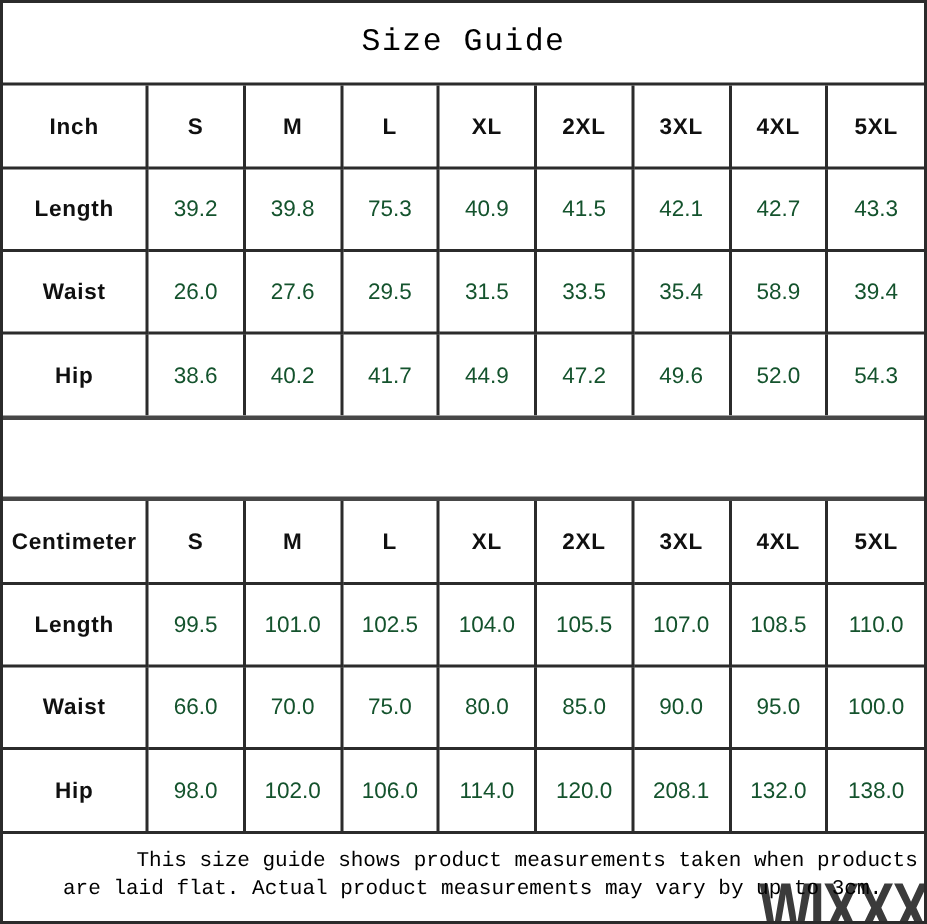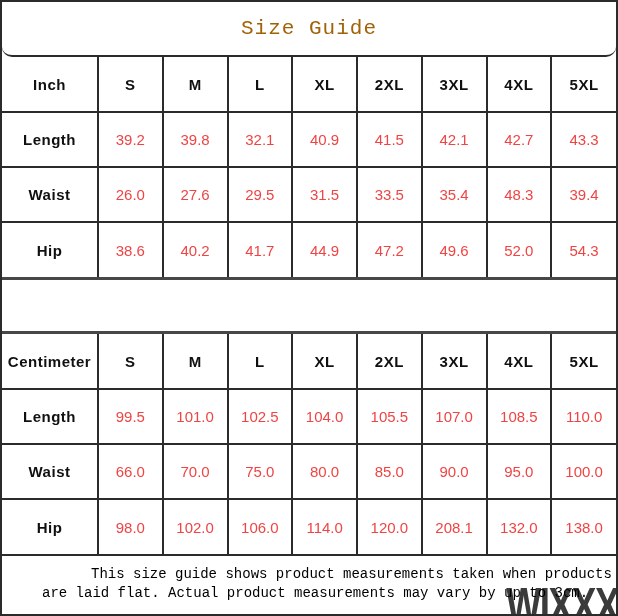--- a/index.html
+++ b/index.html
@@ -24,22 +24,21 @@
     box-sizing: border-box;
     height: 55px;
     flex: 0 0 55px;
     border-bottom: 2px solid #2b2b2b;
     display: flex;
     align-items: center;
     justify-content: center;
     font-family: "Liberation Mono", monospace;
     font-size: 21px;
     letter-spacing: 1px;
-    color: #a16207;
-    border-radius: 10px;
+    color: #000000;
   }
   table.size-table {
     width: 100%;
     border-collapse: collapse;
     table-layout: fixed;
     flex: 0 0 auto;
   }
   table.size-table td {
     box-sizing: border-box;
     border: 2px solid #2b2b2b;
@@ -56,21 +55,21 @@
   table.size-table tr:last-child td { border-bottom: none; }
   td.lbl {
     font-weight: bold;
     font-size: 15px;
     letter-spacing: 0.5px;
     color: #101010;
   }
   td.val {
     font-weight: normal;
     font-size: 15px;
-    color: #ef4444;
+    color: #14532d;
   }
   .spacer {
     box-sizing: border-box;
     flex: 0 0 57px;
     height: 57px;
     border-top: 3px solid #474747;
     border-bottom: 3px solid #474747;
     background: #ffffff;
   }
   .footer {
@@ -131,36 +130,36 @@
       <td class="lbl">XL</td>
       <td class="lbl">2XL</td>
       <td class="lbl">3XL</td>
       <td class="lbl">4XL</td>
       <td class="lbl">5XL</td>
     </tr>
     <tr>
       <td class="lbl">Length</td>
       <td class="val">39.2</td>
       <td class="val">39.8</td>
-      <td class="val">32.1</td>
+      <td class="val">75.3</td>
       <td class="val">40.9</td>
       <td class="val">41.5</td>
       <td class="val">42.1</td>
       <td class="val">42.7</td>
       <td class="val">43.3</td>
     </tr>
     <tr>
       <td class="lbl">Waist</td>
       <td class="val">26.0</td>
       <td class="val">27.6</td>
       <td class="val">29.5</td>
       <td class="val">31.5</td>
       <td class="val">33.5</td>
       <td class="val">35.4</td>
-      <td class="val">48.3</td>
+      <td class="val">58.9</td>
       <td class="val">39.4</td>
     </tr>
     <tr>
       <td class="lbl">Hip</td>
       <td class="val">38.6</td>
       <td class="val">40.2</td>
       <td class="val">41.7</td>
       <td class="val">44.9</td>
       <td class="val">47.2</td>
       <td class="val">49.6</td>

